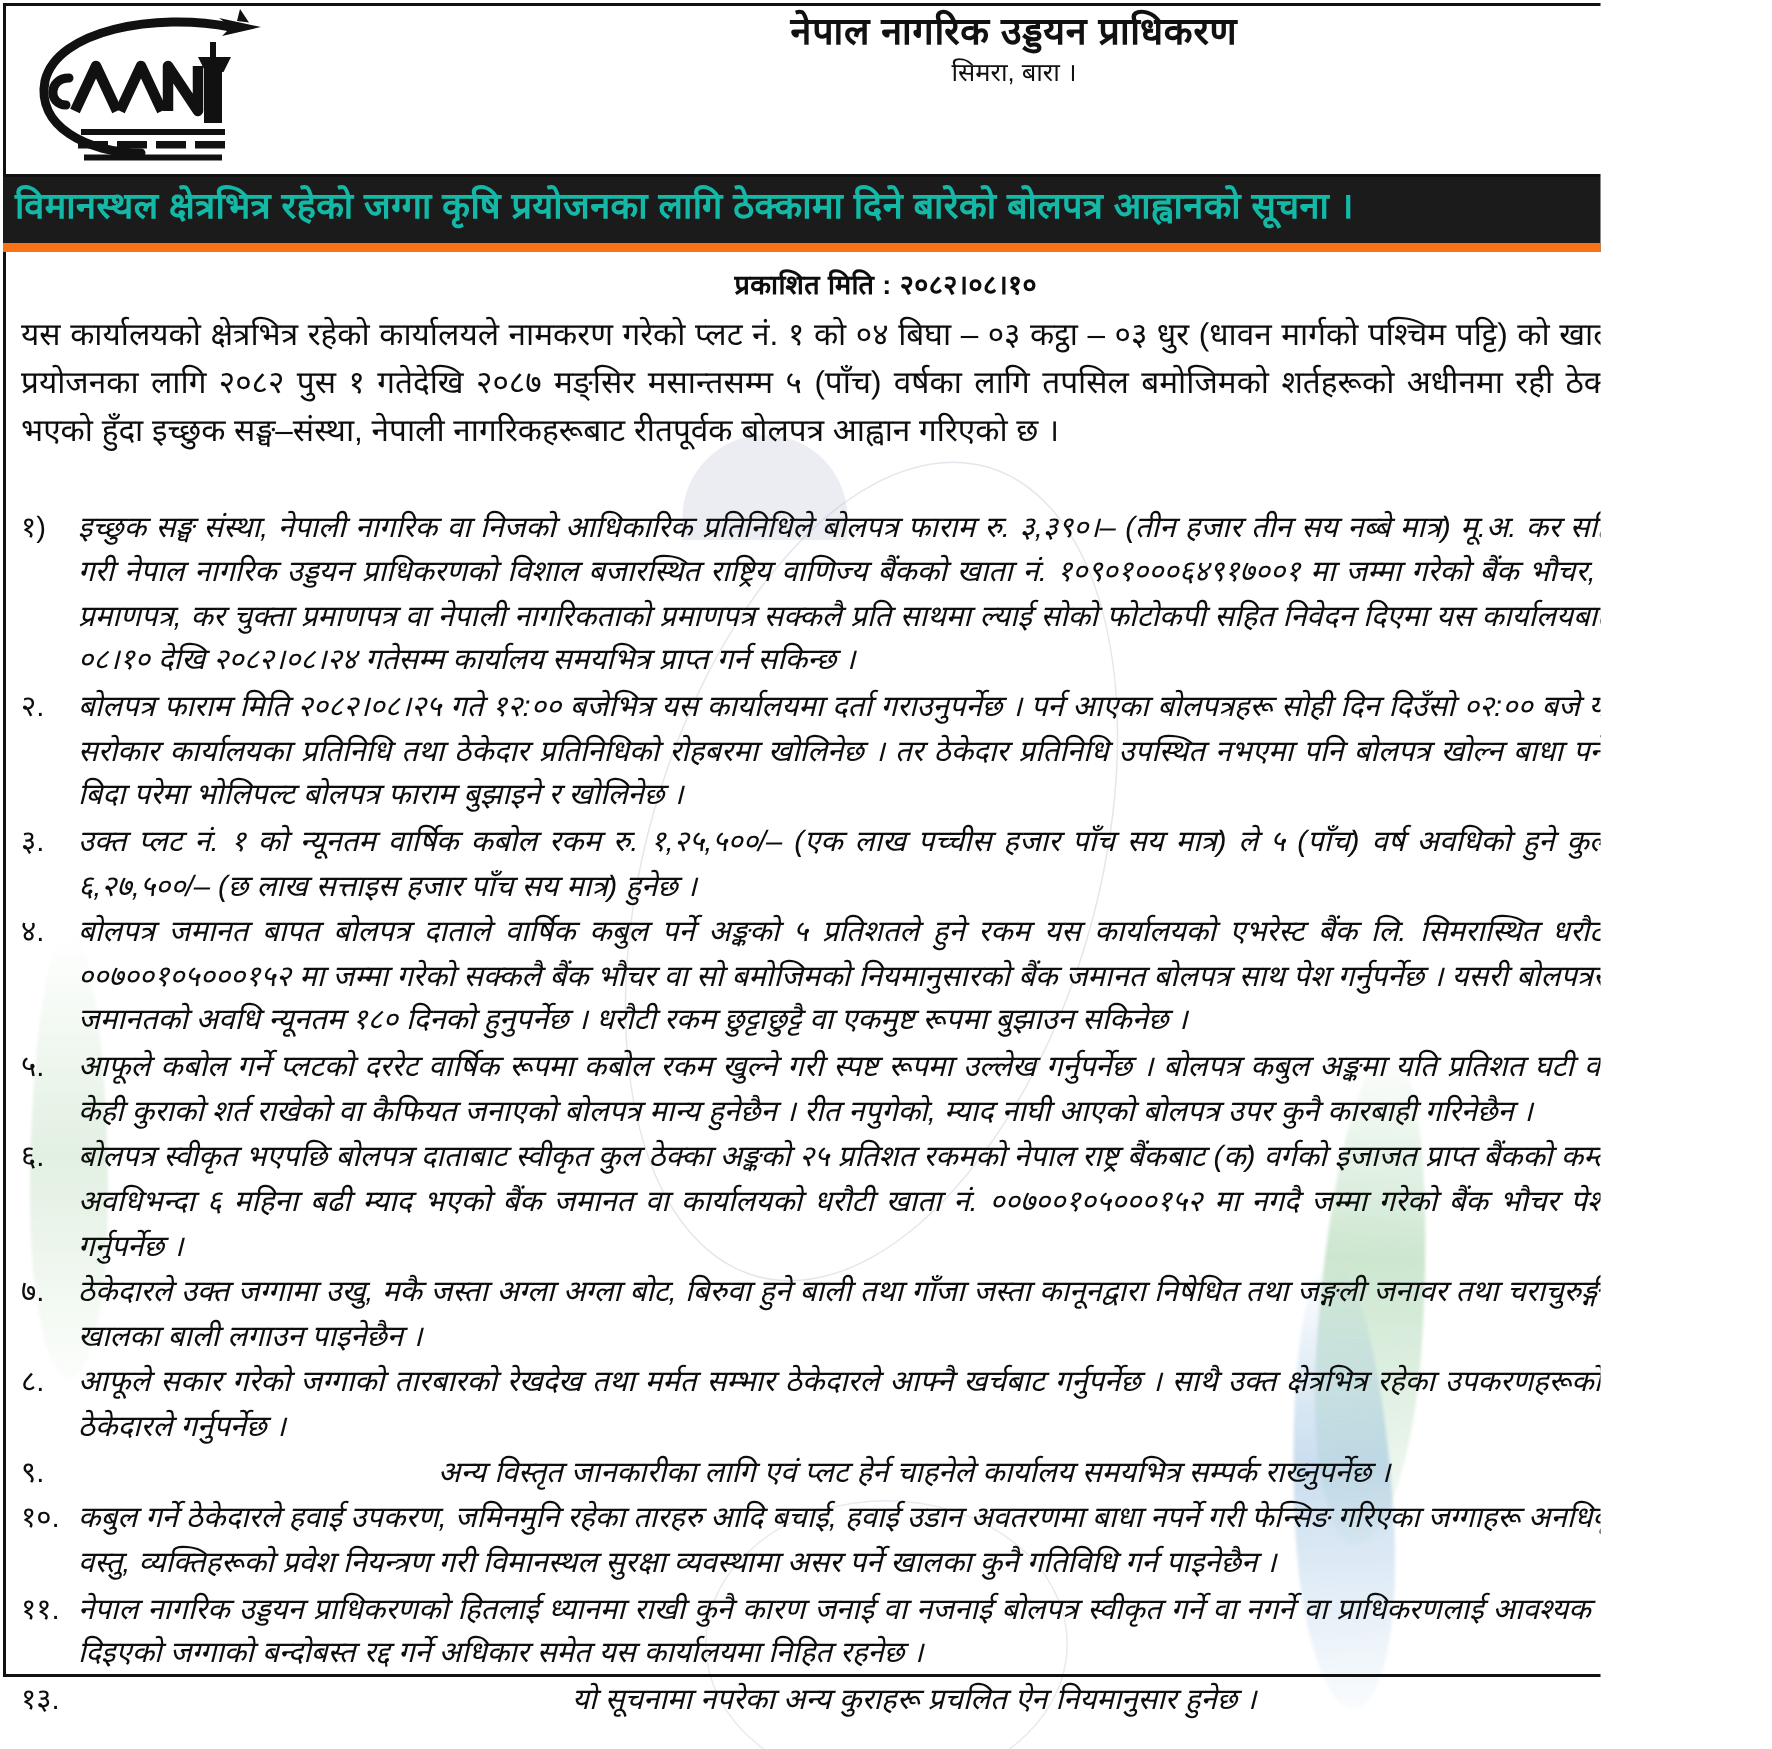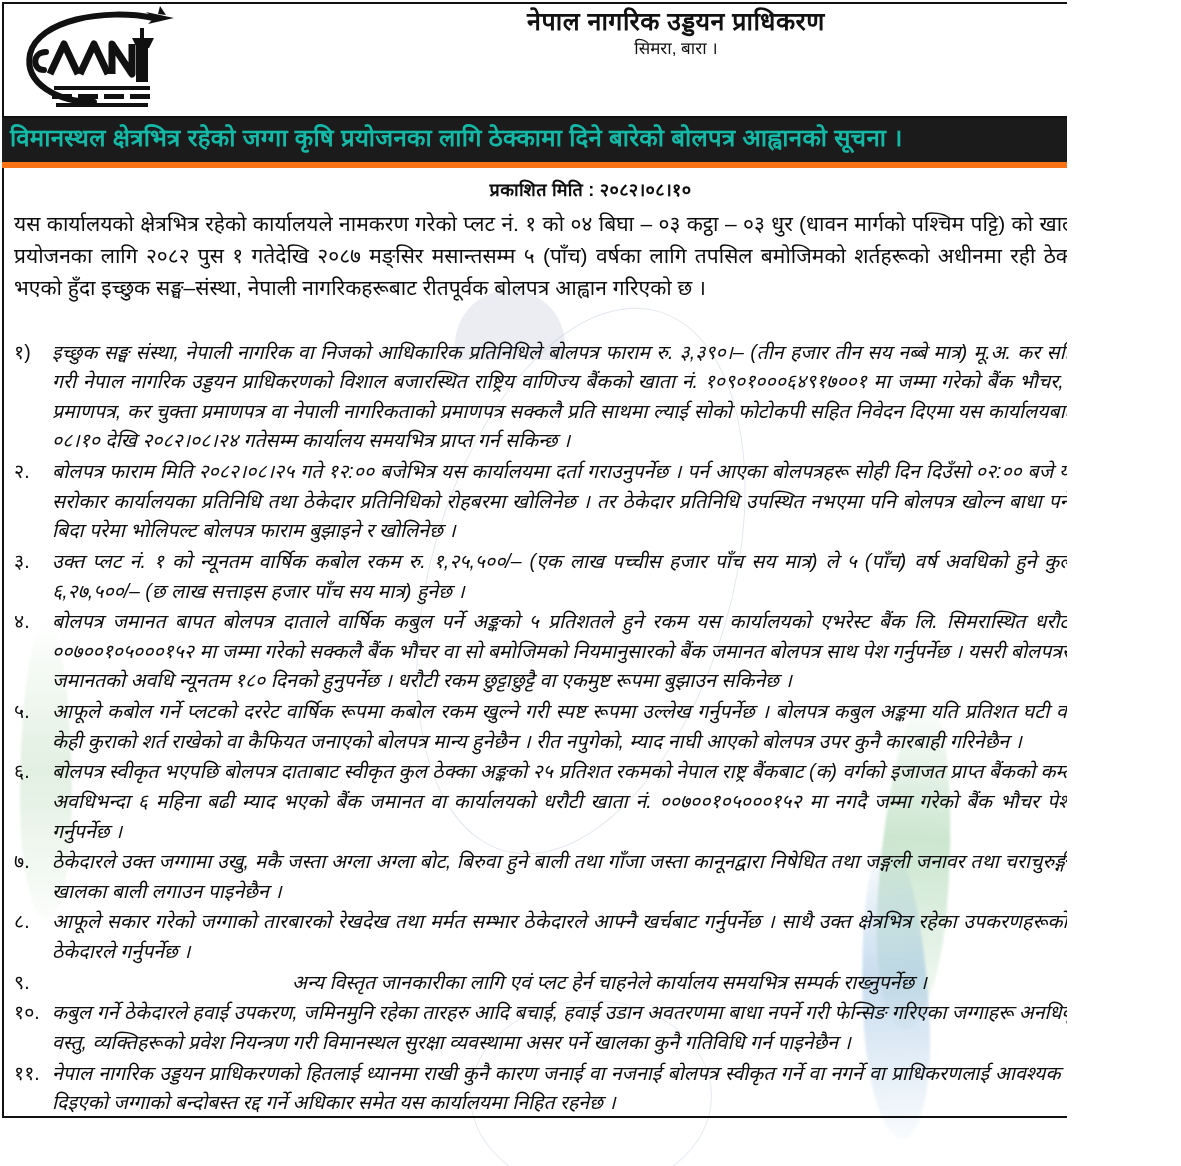--- a/index.html
+++ b/index.html
@@ -331,20 +331,24 @@
           <span class="cl-num">१०.</span>
           <span class="cl-text">कबुल गर्ने ठेकेदारले हवाई उपकरण, जमिनमुनि रहेका तारहरु आदि बचाई, हवाई उडान अवतरणमा बाधा नपर्ने गरी फेन्सिङ गरिएका जग्गाहरू अनधिकृत रूपमा गाई वस्तु, व्यक्तिहरूको प्रवेश नियन्त्रण गरी विमानस्थल सुरक्षा व्यवस्थामा असर पर्ने खालका कुनै गतिविधि गर्न पाइनेछैन ।</span>
         </li>
 
         <li>
           <span class="cl-num">११.</span>
           <span class="cl-text">नेपाल नागरिक उड्डयन प्राधिकरणको हितलाई ध्यानमा राखी कुनै कारण जनाई वा नजनाई बोलपत्र स्वीकृत गर्ने वा नगर्ने वा प्राधिकरणलाई आवश्यक परेमा ठेक्कामा दिइएको जग्गाको बन्दोबस्त रद्द गर्ने अधिकार समेत यस कार्यालयमा निहित रहनेछ ।</span>
         </li>
 
 
+        <li>
+          <span class="cl-num">१३.</span>
+          <span class="cl-text nojustify">यो सूचनामा नपरेका अन्य कुराहरू प्रचलित ऐन नियमानुसार हुनेछ ।</span>
+        </li>
 
       </ol>
     </div>
   </div>
 
   <div class="source">Source: Gorkhapatra</div>
 
 </div>
 
 </body></html>

